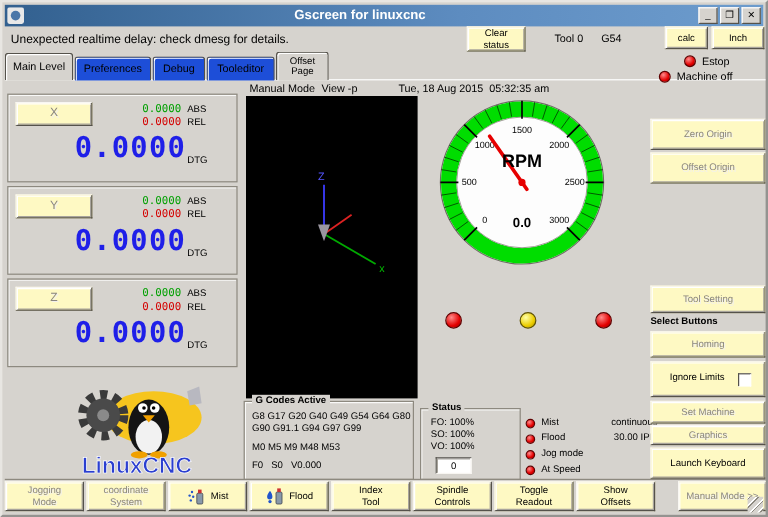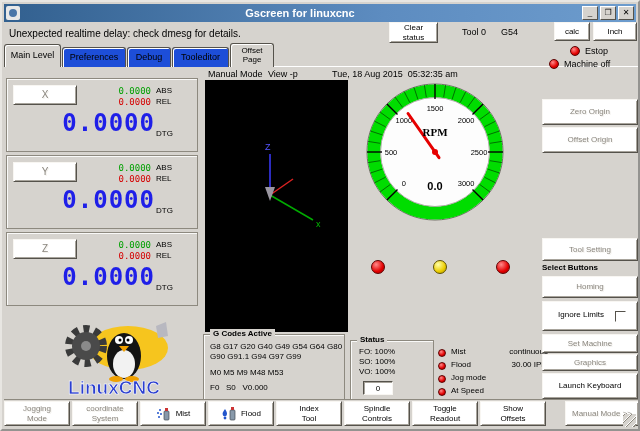--- a/index.html
+++ b/index.html
@@ -9,21 +9,21 @@
          border:2px outset #e8e6e2; overflow:hidden; }
 
   .titlebar { position:absolute; left:2px; top:2px; width:632px; height:18px;
               background:linear-gradient(90deg,#32608f,#5d8cc0 60%,#6d9ccd);
               display:flex; align-items:center; padding:0 2px; }
   .title-text { flex:1; text-align:center; color:#fff; font-weight:bold; font-size:11px; }
   .tbtn { width:16px; height:14px; margin-left:2px; background:#d6d3ce; font-size:8px;
           line-height:12px; text-align:center; color:#000;
           border:1px solid; border-color:#fff #55524b #55524b #fff; }
 
-  .btn { position:absolute; background:#ffffff;
+  .btn { position:absolute; background:#fef9c3;
          border:1px solid; border-color:#f8f6f2 #55524b #55524b #f8f6f2;
          box-shadow: inset 1px 1px 0 #fff, inset -1px -1px 0 #a8a49c;
          font-size:8px; color:#000; display:flex; align-items:center;
          justify-content:center; text-align:center; line-height:1.15; }
   .dis { color:#8a867e; text-shadow:1px 1px 0 #f2f0ec; }
 
   .lbl { position:absolute; font-size:9px; color:#000; white-space:pre; }
 
   .tab { position:absolute; top:42px; height:23px; background:#d6d3ce; z-index:3;
          border:1px solid #55524b; border-bottom:none; border-radius:3px 3px 0 0;
@@ -188,21 +188,21 @@
         <text x="38.8873016277919" y="103.61269837220809" text-anchor="middle" font-size="7.5" fill="#000">0</text>
         <text x="26" y="72.5" text-anchor="middle" font-size="7.5" fill="#000">500</text>
         <text x="38.88730162779191" y="41.387301627791906" text-anchor="middle" font-size="7.5" fill="#000">1000</text>
         <text x="70" y="28.5" text-anchor="middle" font-size="7.5" fill="#000">1500</text>
         <text x="101.11269837220809" y="41.38730162779191" text-anchor="middle" font-size="7.5" fill="#000">2000</text>
         <text x="114" y="72.5" text-anchor="middle" font-size="7.5" fill="#000">2500</text>
         <text x="101.11269837220809" y="103.61269837220809" text-anchor="middle" font-size="7.5" fill="#000">3000</text>
         <line x1="74.01503505445731" y1="75.73406431002294" x2="43.04190749150085" y2="31.499853918417372" stroke="#e60000" stroke-width="3" stroke-linecap="round"></line>
         <circle cx="70" cy="70" r="3" fill="#e60000"></circle>
       </svg>
-    <div style="position:absolute;left:0;top:44px;width:140px;text-align:center;font-size:11px;font-weight:bold;font-family:Liberation Serif, serif;">RPM</div>
+    <div style="position:absolute;left:0;top:44px;width:140px;text-align:center;font-size:15px;font-weight:bold;">RPM</div>
     <div style="position:absolute;left:0;top:98px;width:140px;text-align:center;font-size:11px;font-weight:bold;">0.0</div>
   </div>
 
   <span class="led led-red" style="left:369px;top:258px;width:14px;height:14px;"></span>
   <span class="led led-yellow" style="left:431px;top:258px;width:14px;height:14px;"></span>
   <span class="led led-red" style="left:494px;top:258px;width:14px;height:14px;"></span>
 
   <div class="frame" style="left:201px;top:332px;width:142px;height:66px;">
     <span class="legend">G Codes Active</span>
     <div class="lbl" style="left:6px;top:7px;font-size:8px;">G8 G17 G20 G40 G49 G54 G64 G80</div>

